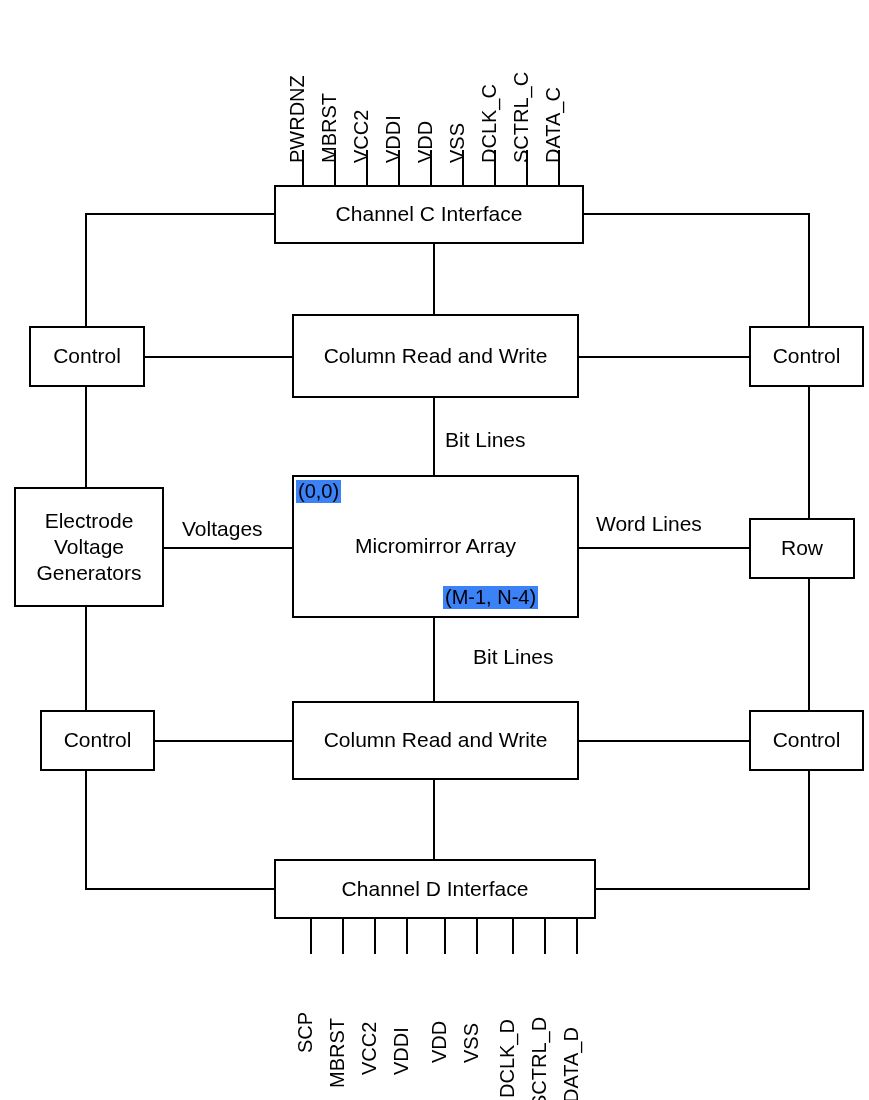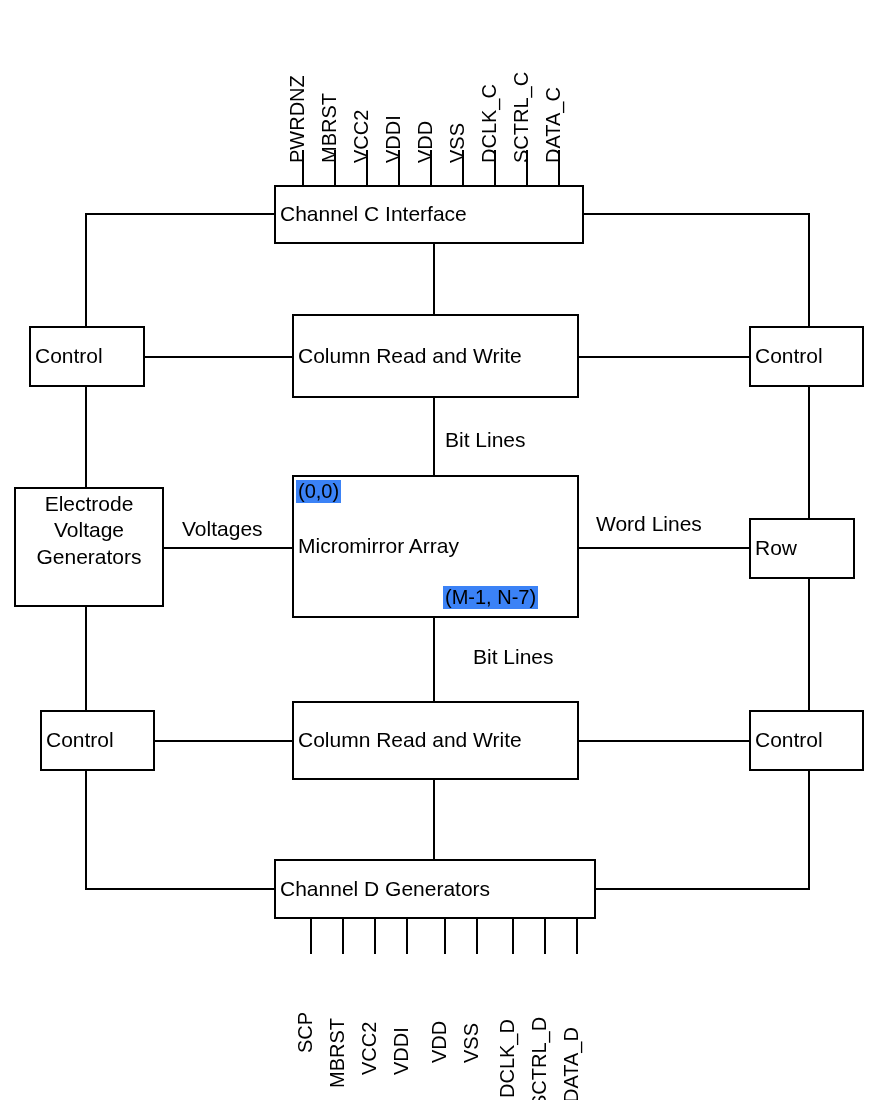--- a/index.html
+++ b/index.html
@@ -18,21 +18,21 @@
     overflow: hidden;
     background: #ffffff;
   }
   .box {
     position: absolute;
     box-sizing: border-box;
     border: 2px solid #000000;
     background: #ffffff;
     display: flex;
     align-items: center;
-    justify-content: flex-start;
+    justify-content: center;
     text-align: center;
     font-size: 21px;
     line-height: 1.25;
     z-index: 3;
     padding: 2px 4px;
   }
   .wire {
     position: absolute;
     background: #000000;
     z-index: 1;
@@ -145,40 +145,40 @@
 
   <div class="box" style="left:14px; top:487px; width:150px; height:120px; flex-direction:column;">
     <span class="inner">Electrode Voltage Generators</span>
   </div>
 
   <div class="box" style="left:292px; top:475px; width:287px; height:143px;">
     <span class="inner">Micromirror Array</span>
   </div>
 
   <div class="corner-label" style="left:296px; top:480px;">(0,0)</div>
-  <div class="corner-label" style="left:443px; top:586px;">(M-1, N-7)</div>
+  <div class="corner-label" style="left:443px; top:586px;">(M-1, N-4)</div>
 
   <div class="box" style="left:749px; top:518px; width:106px; height:61px;">
     <span class="inner">Row</span>
   </div>
 
   <div class="box" style="left:292px; top:701px; width:287px; height:79px;">
     <span class="inner">Column Read and Write</span>
   </div>
 
   <div class="box" style="left:40px; top:710px; width:115px; height:61px;">
     <span class="inner">Control</span>
   </div>
 
   <div class="box" style="left:749px; top:710px; width:115px; height:61px;">
     <span class="inner">Control</span>
   </div>
 
   <div class="box" style="left:274px; top:859px; width:322px; height:60px;">
-    <span class="inner">Channel D Generators</span>
+    <span class="inner">Channel D Interface</span>
   </div>
 
   <div class="flabel" style="left:441px; top:428px;">Bit Lines</div>
   <div class="flabel" style="left:469px; top:645px;">Bit Lines</div>
   <div class="flabel" style="left:178px; top:517px;">Voltages</div>
   <div class="flabel" style="left:592px; top:512px;">Word Lines</div>
 
   <div class="pin" style="left:310px; top:919px; height:35px;"></div>
   <div class="pin" style="left:342px; top:919px; height:35px;"></div>
   <div class="pin" style="left:374px; top:919px; height:35px;"></div>

